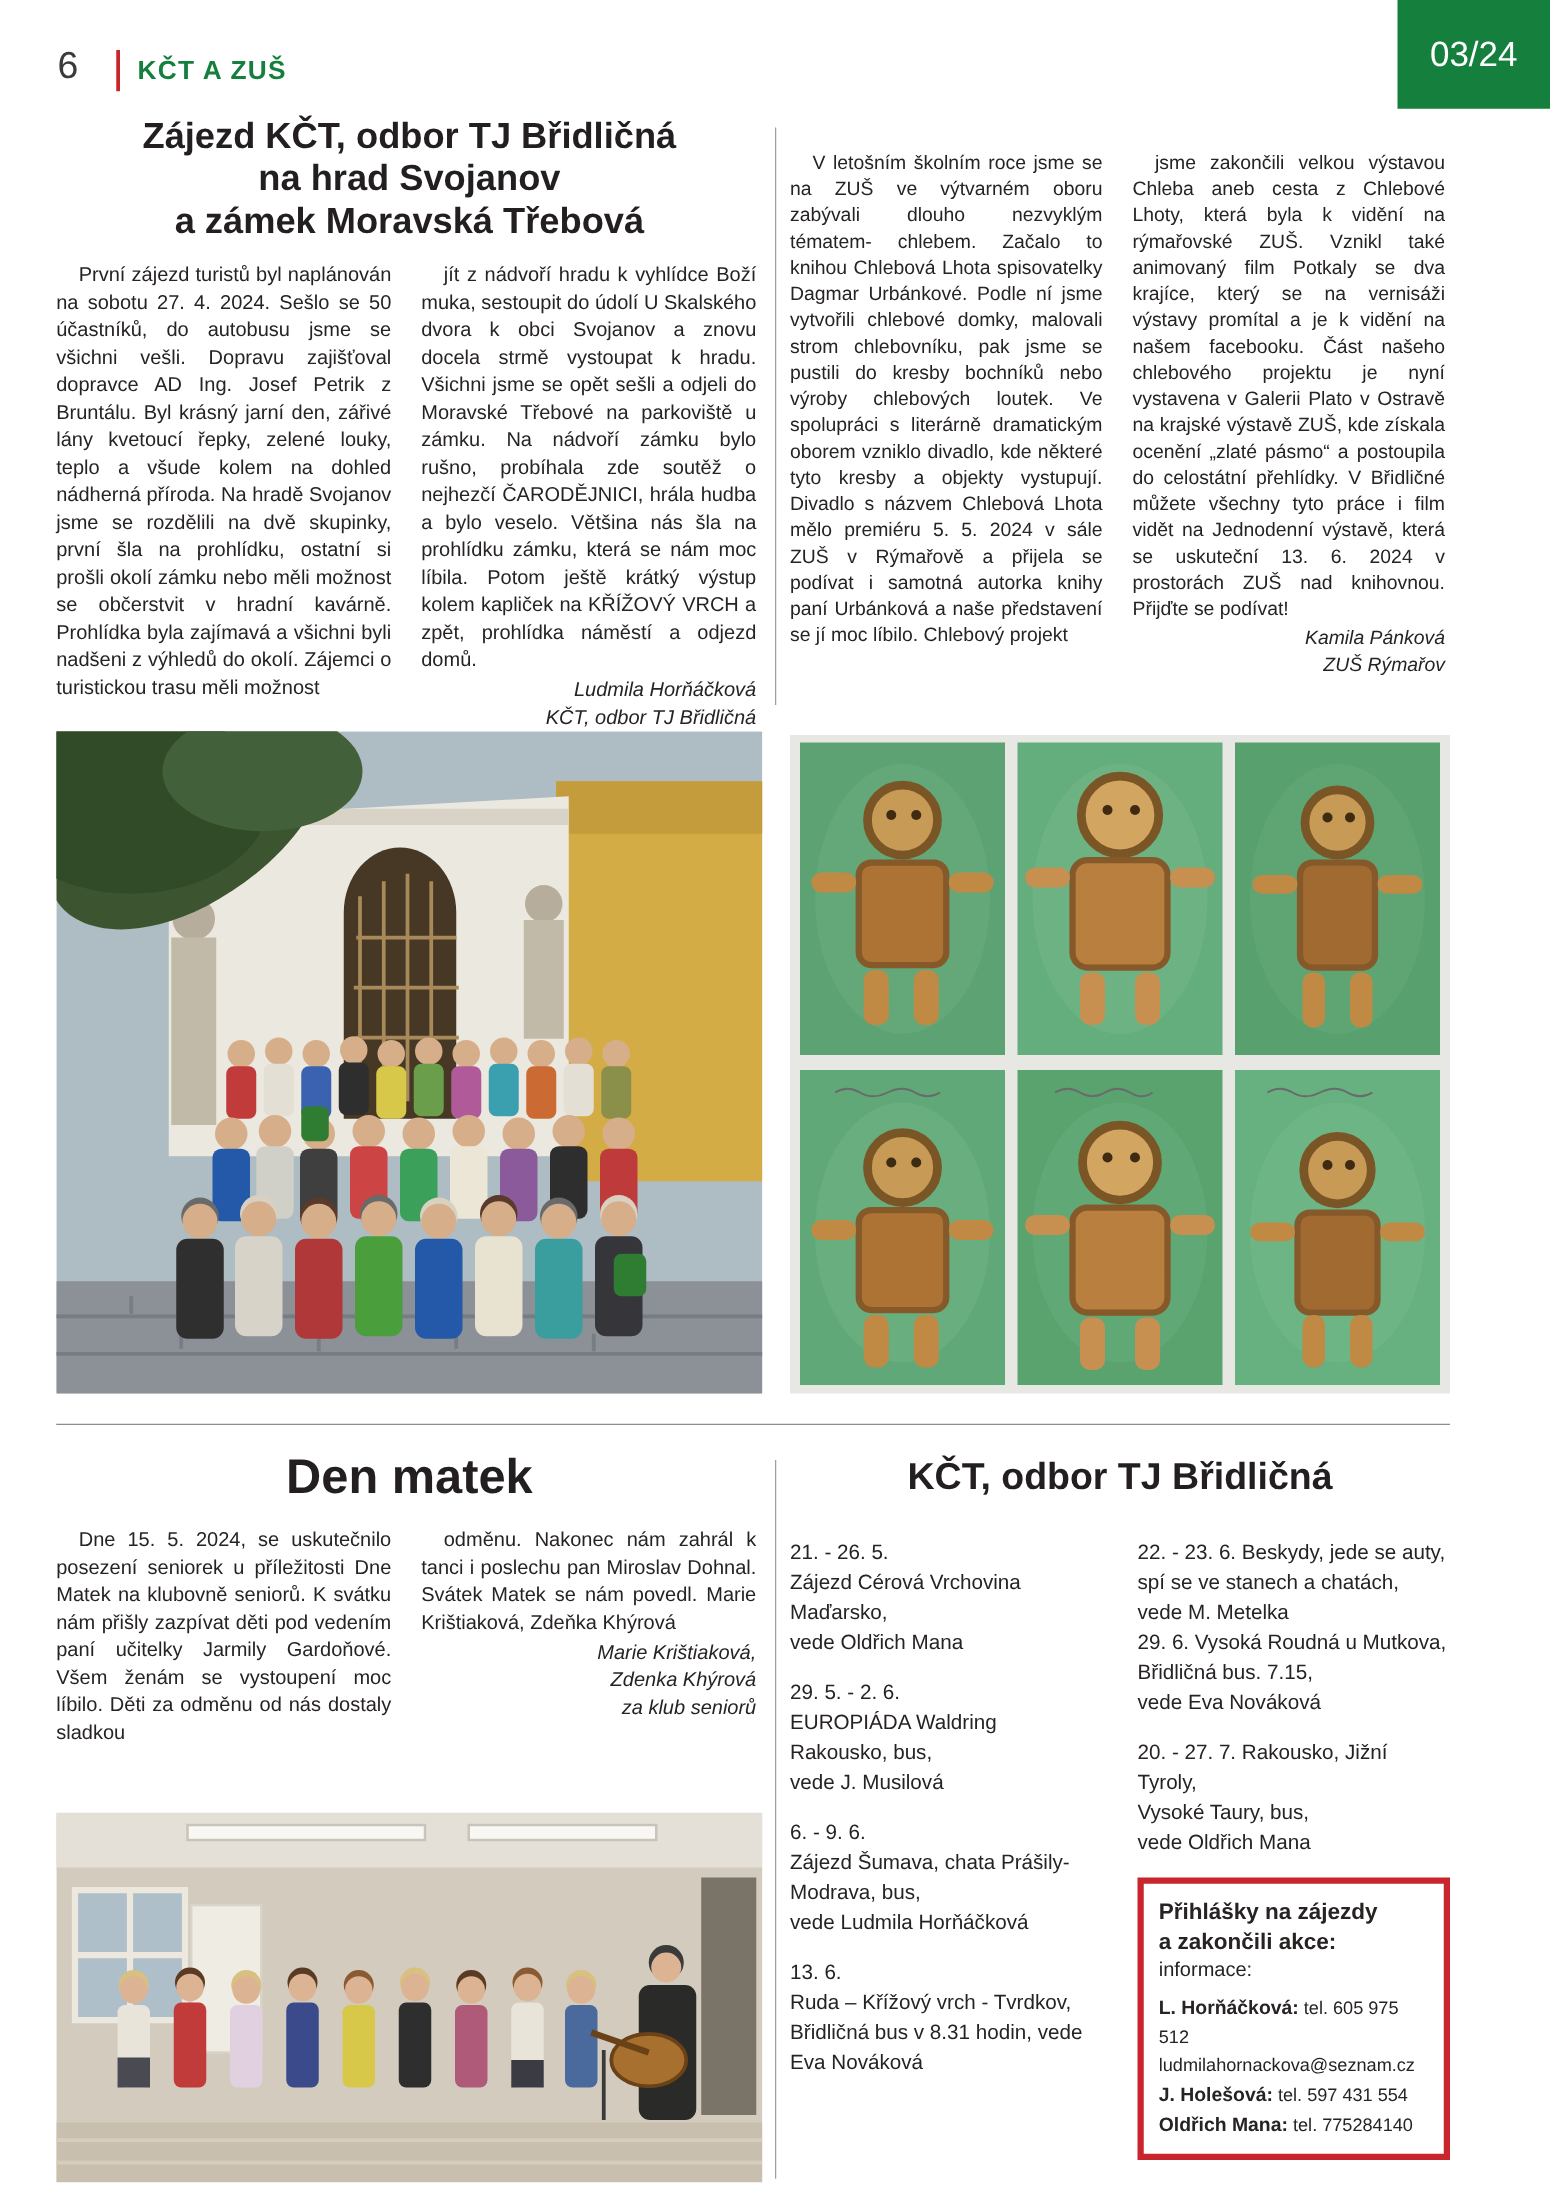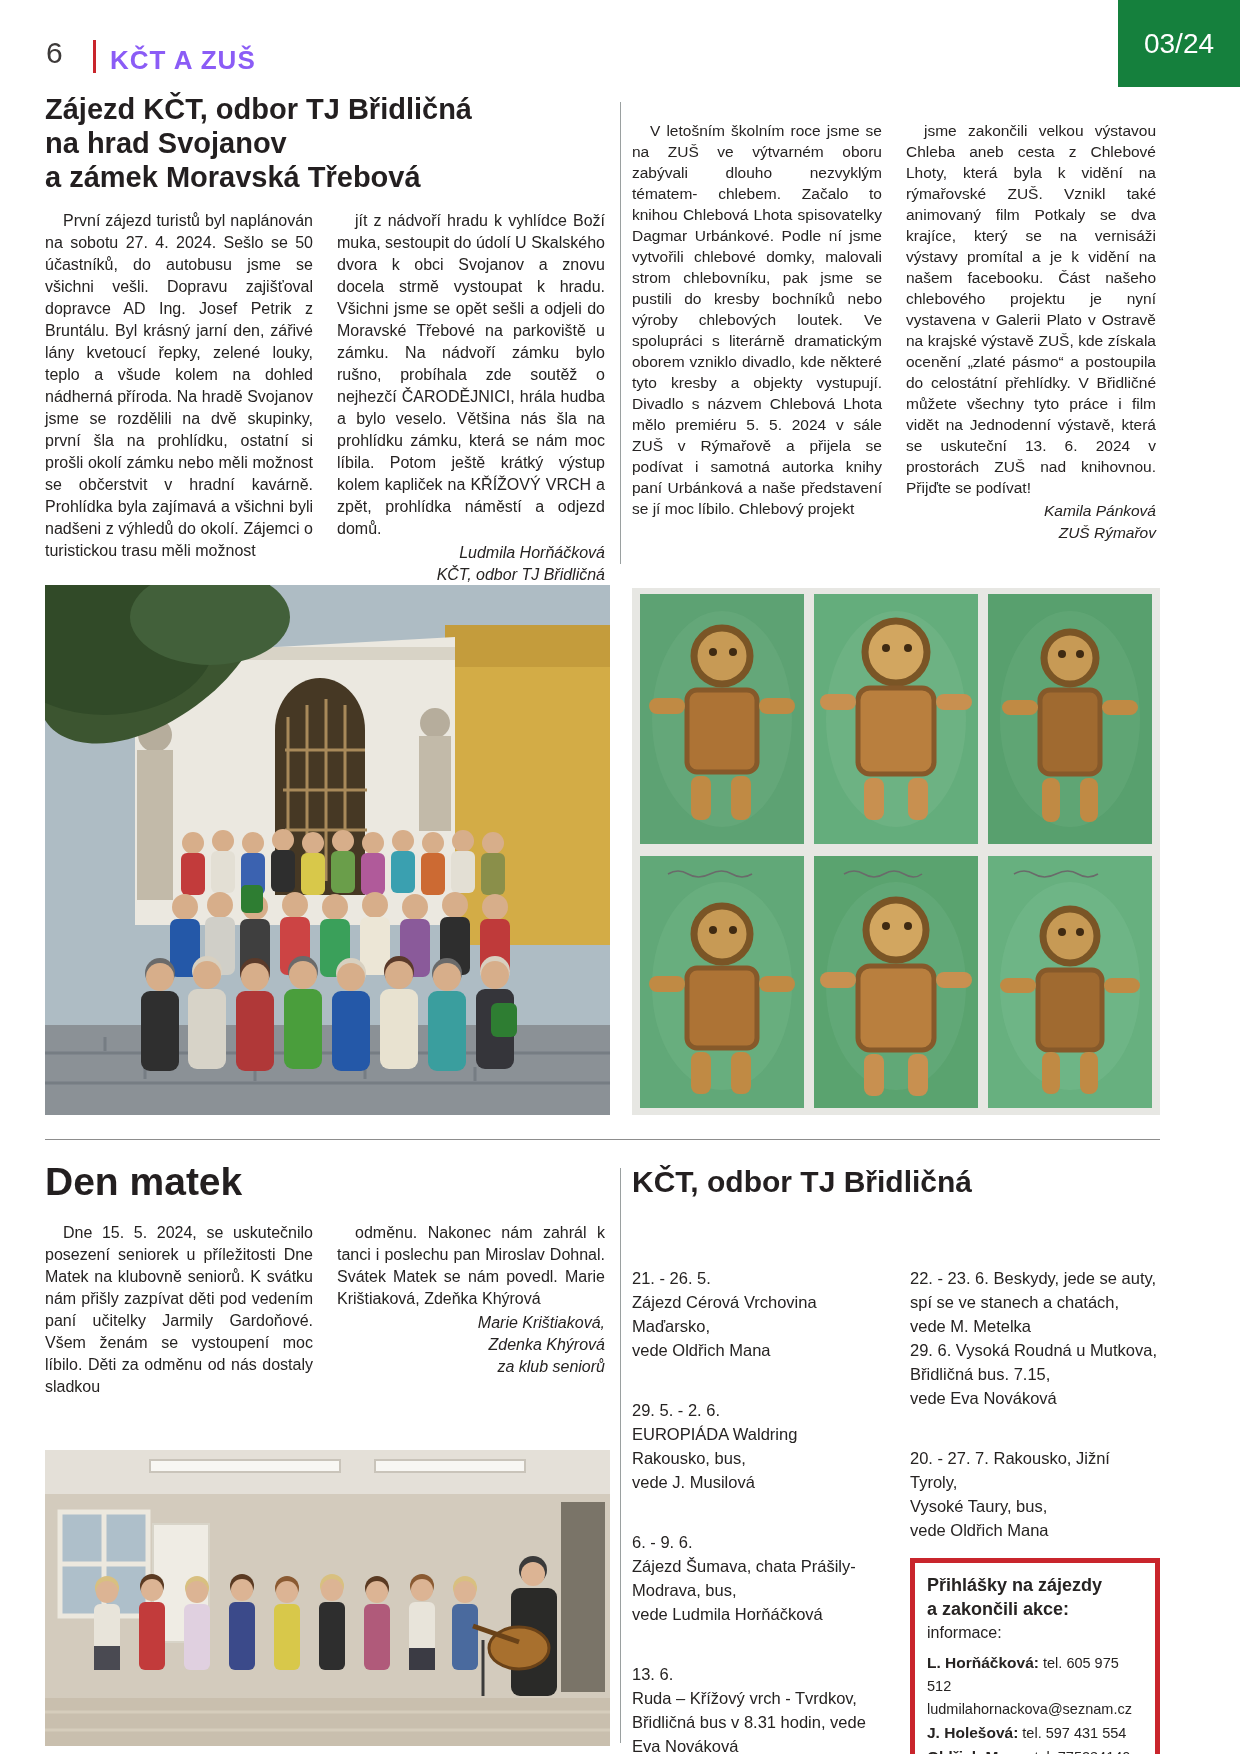--- a/index.html
+++ b/index.html
@@ -1,24 +1,24 @@
 <!DOCTYPE html>
 <html><head>
 <meta charset="utf-8">
 <style>
   html,body{margin:0;padding:0;}
   body{width:1240px;height:1754px;background:#ffffff;font-family:"Liberation Sans",sans-serif;color:#262322;position:relative;overflow:hidden;}
   .abs{position:absolute;}
   
   .page-num{left:46px;top:36px;font-size:30px;color:#3d3a39;}
   .red-rule{left:93px;top:40px;width:3px;height:33px;background:#c9252c;}
-  .section-label{left:110px;top:45px;font-size:26px;letter-spacing:1px;font-weight:bold;color:#8b5cf6;}
+  .section-label{left:110px;top:45px;font-size:21px;letter-spacing:1px;font-weight:bold;color:#15803d;}
   .issue-block{right:0;top:0;width:122px;height:87px;background:#15803d;color:#ffffff;display:flex;align-items:center;justify-content:center;font-size:28px;}
   
-  .art-title{font-weight:bold;color:#231f20;text-align:left;}
+  .art-title{font-weight:bold;color:#231f20;text-align:center;}
   .cols{display:flex;gap:24px;}
   .col{width:268px;font-size:16px;line-height:22px;text-align:justify;}
   .col p{margin:0;text-indent:18px;}
   .signature{font-style:italic;text-align:right;line-height:22px;margin-top:2px;}
   .sigline{display:block;}
   
   .art-svojanov{left:45px;top:92px;width:565px;}
   .art-svojanov .art-title{font-size:29px;line-height:34px;margin-bottom:16px;}
   .titleline{display:block;}
   
@@ -37,21 +37,21 @@
   .photo-bread{left:632px;top:588px;width:528px;height:527px;}
   .photo-matek{left:45px;top:1450px;width:565px;height:296px;}
   
   .art-matek{left:45px;top:1164px;width:565px;}
   .art-matek .art-title{font-size:39px;line-height:36px;margin-bottom:22px;}
   
   .art-kalendar{left:632px;top:1162px;width:528px;}
   .art-kalendar .art-title{font-size:30px;line-height:40px;margin-bottom:28px;}
   .cal-cols{display:flex;gap:28px;}
   .cal-col{width:250px;font-size:16.5px;line-height:24px;}
-  .event{margin-bottom:16px;margin-top:36px;}
+  .event{margin-bottom:16px;}
   .evline{display:block;}
   
   .contact-box{border:5px solid #c9252c;padding:10px 12px;margin-top:8px;}
   .cb-head{font-weight:bold;font-size:18px;line-height:24px;display:block;}
   .cb-info{font-size:16px;line-height:24px;display:block;margin-bottom:6px;}
   .cb-line{font-size:14.5px;line-height:23px;display:block;}
   .cb-line b{font-size:15.5px;}
 </style>
 </head>
 <body>

